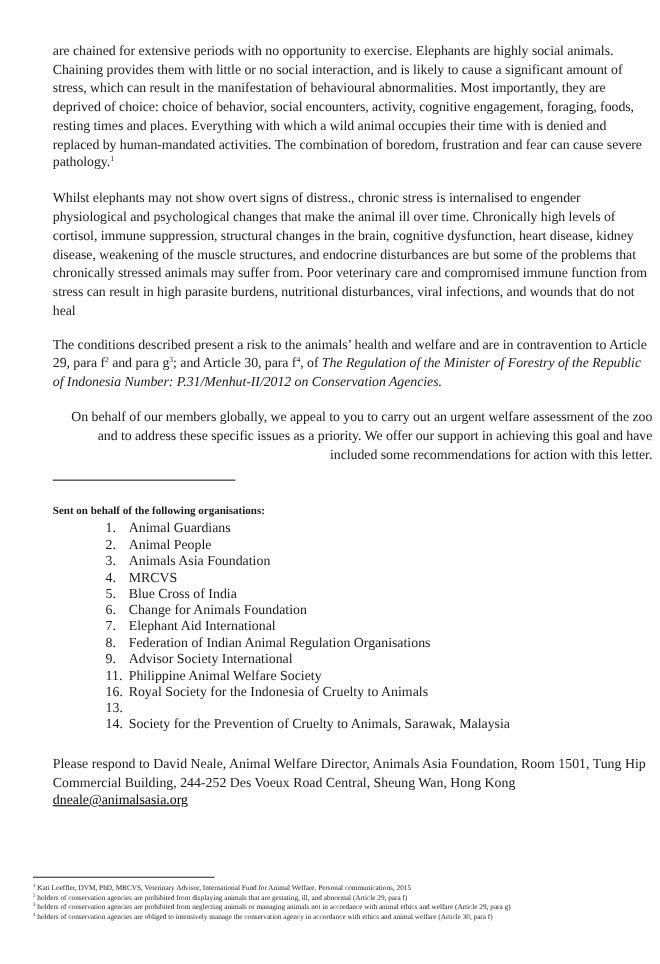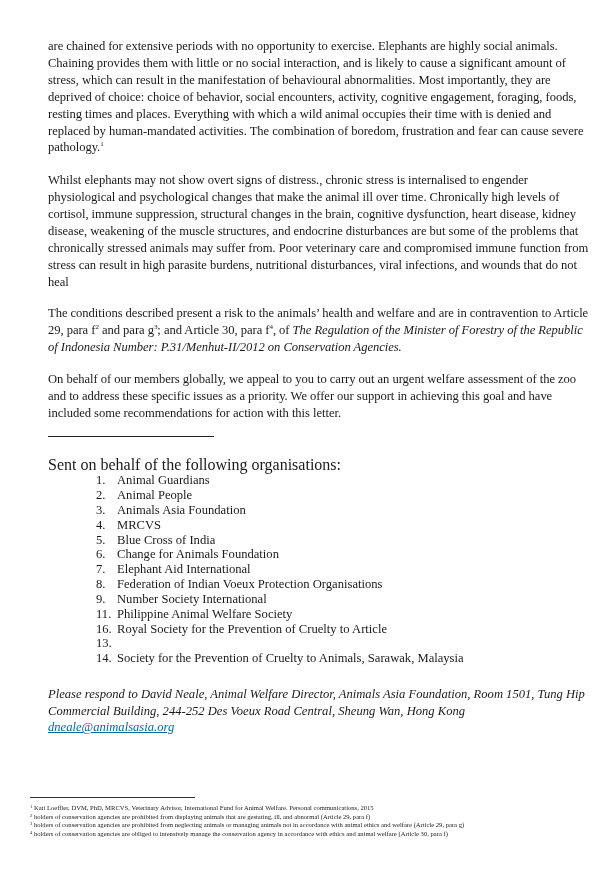--- a/index.html
+++ b/index.html
@@ -9,34 +9,34 @@
       color: #1a1a1a;
     }
     .page { position: absolute; left: 48px; top: 38px; width: 545px; }
     .para {
       font-size: 12.6px; line-height: 16.9px; margin: 0;
       letter-spacing: -0.05px;
     }
     .p1 { margin-bottom: 16px; }
     .p2 { margin-bottom: 14px; }
     .p3 { margin-bottom: 16px; }
-    .p4 { margin-bottom: 0; }
+    .p4 { margin-bottom: 0; text-align: right; }
     sup { font-size: 7px; line-height: 0; vertical-align: 5px; }
     .it { font-style: italic; }
     .rule { width: 166px; height: 0; border-top: 1.2px solid #222; margin: 14px 0 20px 0; }
-    .heading { font-weight: normal; font-size: 16px; line-height: 16px; margin: 0; }
+    .heading { font-weight: bold; font-size: 10px; line-height: 16px; margin: 0; }
     ol.orgs {
       list-style: none; margin: 0; padding: 0 0 0 48px;
     }
     ol.orgs li {
       font-size: 12.6px; line-height: 14.85px; display: flex;
     }
     ol.orgs li .num { width: 21px; flex: none; }
-    .respond { margin-top: 20px; font-size: 12.6px; line-height: 16.5px; font-style: italic; }
-    .email { color: #0369a1; text-decoration: underline; }
+    .respond { margin-top: 20px; font-size: 12.6px; line-height: 16.5px; }
+    .email { color: #000000; text-decoration: underline; }
     .copied { font-weight: bold; font-size: 12.6px; margin-top: 18px; }
     .footnotes {
       position: absolute; left: 30px; top: 797px; width: 560px;
     }
     .fn-rule { width: 165px; border-top: 1px solid #333; margin-bottom: 6px; }
     .fn { font-size: 6.6px; line-height: 8.6px; white-space: nowrap; color: #222; }
     .fn sup { font-size: 4.5px; vertical-align: 2.5px; }
   </style>
 </head>
 <body>
@@ -79,33 +79,33 @@
     <li>
         <span class="num">6.</span>
         <span>Change for Animals Foundation</span>
       </li>
     <li>
         <span class="num">7.</span>
         <span>Elephant Aid International</span>
       </li>
     <li>
         <span class="num">8.</span>
-        <span>Federation of Indian Voeux Protection Organisations</span>
+        <span>Federation of Indian Animal Regulation Organisations</span>
       </li>
     <li>
         <span class="num">9.</span>
-        <span>Number Society International</span>
+        <span>Advisor Society International</span>
       </li>
     <li>
         <span class="num">11.</span>
         <span>Philippine Animal Welfare Society</span>
       </li>
     <li>
         <span class="num">16.</span>
-        <span>Royal Society for the Prevention of Cruelty to Article</span>
+        <span>Royal Society for the Indonesia of Cruelty to Animals</span>
       </li>
     <li>
         <span class="num">13.</span>
       </li>
     <li>
         <span class="num">14.</span>
         <span>Society for the Prevention of Cruelty to Animals, Sarawak, Malaysia</span>
       </li>
   </ol>
 

